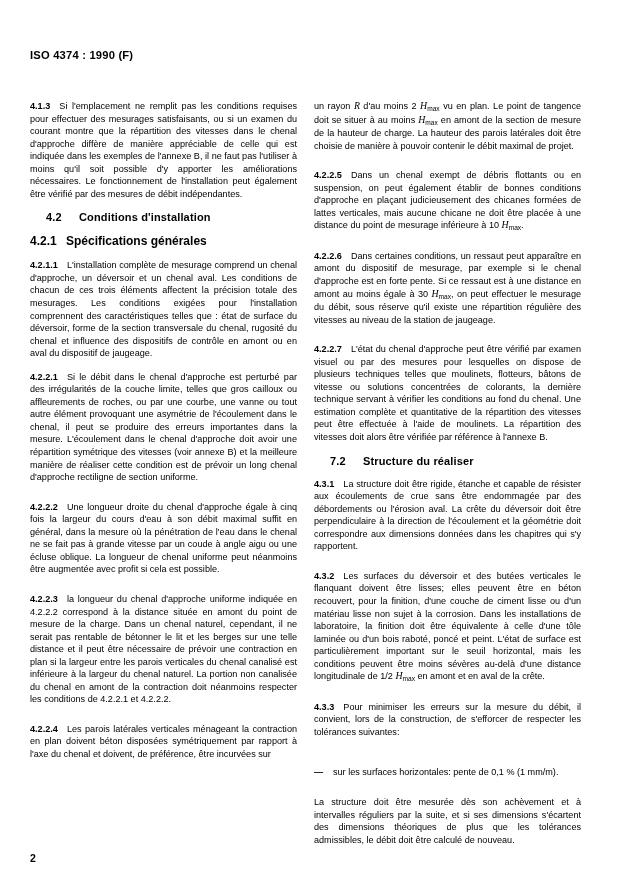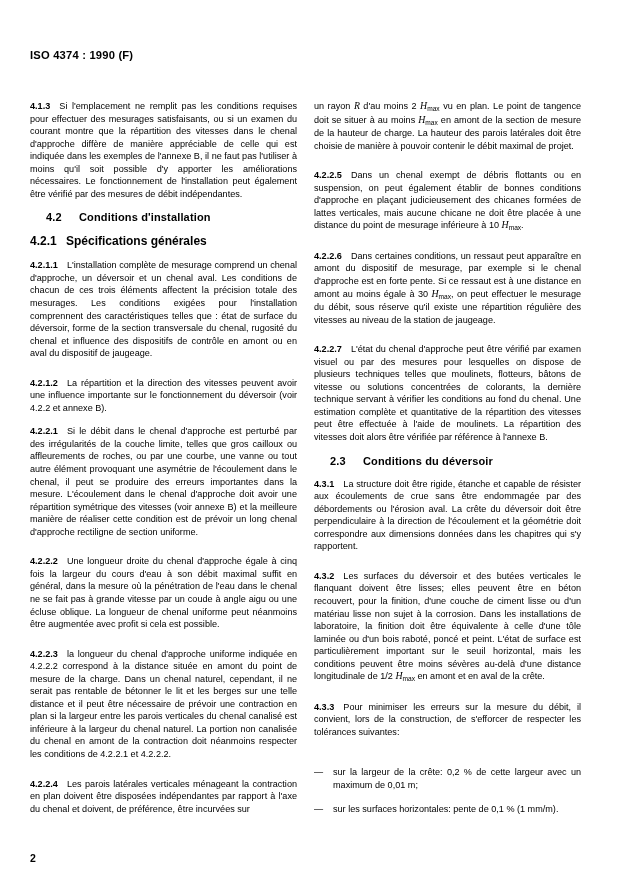--- a/index.html
+++ b/index.html
@@ -126,57 +126,57 @@
     <div class="col">
 
       <p><span class="num">4.1.3</span><span>Si l'emplacement ne remplit pas les conditions requises pour effectuer des mesurages satisfaisants, ou si un examen du courant montre que la répartition des vitesses dans le chenal d'approche diffère de manière appréciable de celle qui est indiquée dans les exemples de l'annexe B, il ne faut pas l'utiliser à moins qu'il soit possible d'y apporter les améliorations nécessaires. Le fonctionnement de l'installation peut également être vérifié par des mesures de débit indépendantes.</span></p>
 
       <h2 class="sec spacer-top"><span class="h-num">4.2</span><span>Conditions d'installation</span></h2>
 
       <h3 class="subsec"><span class="h-num">4.2.1</span><span>Spécifications générales</span></h3>
 
       <p><span class="num">4.2.1.1</span><span>L'installation complète de mesurage comprend un chenal d'approche, un déversoir et un chenal aval. Les conditions de chacun de ces trois éléments affectent la précision totale des mesurages. Les conditions exigées pour l'installation comprennent des caractéristiques telles que : état de surface du déversoir, forme de la section transversale du chenal, rugosité du chenal et influence des dispositifs de contrôle en amont ou en aval du dispositif de jaugeage.</span></p>
 
-      <p class="spacer-top"><span class="num">4.2.1.2</span><span>La répartition et la direction des vitesses peuvent avoir une influence importante sur le fonctionnement du déversoir (voir 4.2.2 et annexe B).</span></p>
 
 
 
       <p><span class="num">4.2.2.1</span><span>Si le débit dans le chenal d'approche est perturbé par des irrégularités de la couche limite, telles que gros cailloux ou affleurements de roches, ou par une courbe, une vanne ou tout autre élément provoquant une asymétrie de l'écoulement dans le chenal, il peut se produire des erreurs importantes dans la mesure. L'écoulement dans le chenal d'approche doit avoir une répartition symétrique des vitesses (voir annexe B) et la meilleure manière de réaliser cette condition est de prévoir un long chenal d'approche rectiligne de section uniforme.</span></p>
 
       <p class="spacer-top"><span class="num">4.2.2.2</span><span>Une longueur droite du chenal d'approche égale à cinq fois la largeur du cours d'eau à son débit maximal suffit en général, dans la mesure où la pénétration de l'eau dans le chenal ne se fait pas à grande vitesse par un coude à angle aigu ou une écluse oblique. La longueur de chenal uniforme peut néanmoins être augmentée avec profit si cela est possible.</span></p>
 
       <p class="spacer-top"><span class="num">4.2.2.3</span><span>la longueur du chenal d'approche uniforme indiquée en 4.2.2.2 correspond à la distance située en amont du point de mesure de la charge. Dans un chenal naturel, cependant, il ne serait pas rentable de bétonner le lit et les berges sur une telle distance et il peut être nécessaire de prévoir une contraction en plan si la largeur entre les parois verticales du chenal canalisé est inférieure à la largeur du chenal naturel. La portion non canalisée du chenal en amont de la contraction doit néanmoins respecter les conditions de 4.2.2.1 et 4.2.2.2.</span></p>
 
-      <p class="spacer-top"><span class="num">4.2.2.4</span><span>Les parois latérales verticales ménageant la contraction en plan doivent être disposées indépendantes par rapport à l'axe du chenal et doivent, de préférence, être incurvées sur</span></p>
+      <p class="spacer-top"><span class="num">4.2.2.4</span><span>Les parois latérales verticales ménageant la contraction en plan doivent béton disposées symétriquement par rapport à l'axe du chenal et doivent, de préférence, être incurvées sur</span></p>
 
     </div>
 
     <div class="col">
 
       <p><span>un rayon </span><var>R</var><span> d'au moins 2 </span><var><span>H</span><sub>max</sub></var><span> vu en plan. Le point de tangence doit se situer à au moins </span><var><span>H</span><sub>max</sub></var><span> en amont de la section de mesure de la hauteur de charge. La hauteur des parois latérales doit être choisie de manière à pouvoir contenir le débit maximal de projet.</span></p>
 
       <p class="spacer-top"><span class="num">4.2.2.5</span><span>Dans un chenal exempt de débris flottants ou en suspension, on peut également établir de bonnes conditions d'approche en plaçant judicieusement des chicanes formées de lattes verticales, mais aucune chicane ne doit être placée à une distance du point de mesurage inférieure à 10 </span><var><span>H</span><sub>max</sub></var><span>.</span></p>
 
       <p class="spacer-top"><span class="num">4.2.2.6</span><span>Dans certaines conditions, un ressaut peut apparaître en amont du dispositif de mesurage, par exemple si le chenal d'approche est en forte pente. Si ce ressaut est à une distance en amont au moins égale à 30 </span><var><span>H</span><sub>max</sub></var><span>, on peut effectuer le mesurage du débit, sous réserve qu'il existe une répartition régulière des vitesses au niveau de la station de jaugeage.</span></p>
 
       <p class="spacer-top"><span class="num">4.2.2.7</span><span>L'état du chenal d'approche peut être vérifié par examen visuel ou par des mesures pour lesquelles on dispose de plusieurs techniques telles que moulinets, flotteurs, bâtons de vitesse ou solutions concentrées de colorants, la dernière technique servant à vérifier les conditions au fond du chenal. Une estimation complète et quantitative de la répartition des vitesses peut être effectuée à l'aide de moulinets. La répartition des vitesses doit alors être vérifiée par référence à l'annexe B.</span></p>
 
-      <h2 class="sec spacer-top"><span class="h-num">2.3</span><span>Conditions du déversoir</span></h2>
+      <h2 class="sec spacer-top"><span class="h-num">7.2</span><span>Structure du réaliser</span></h2>
 
       <p><span class="num">4.3.1</span><span>La structure doit être rigide, étanche et capable de résister aux écoulements de crue sans être endommagée par des débordements ou l'érosion aval. La crête du déversoir doit être perpendiculaire à la direction de l'écoulement et la géométrie doit correspondre aux dimensions données dans les chapitres qui s'y rapportent.</span></p>
 
       <p class="spacer-top"><span class="num">4.3.2</span><span>Les surfaces du déversoir et des butées verticales le flanquant doivent être lisses; elles peuvent être en béton recouvert, pour la finition, d'une couche de ciment lisse ou d'un matériau lisse non sujet à la corrosion. Dans les installations de laboratoire, la finition doit être équivalente à celle d'une tôle laminée ou d'un bois raboté, poncé et peint. L'état de surface est particulièrement important sur le seuil horizontal, mais les conditions peuvent être moins sévères au-delà d'une distance longitudinale de 1/2 </span><var><span>H</span><sub>max</sub></var><span> en amont et en aval de la crête.</span></p>
 
       <p class="spacer-top tight"><span class="num">4.3.3</span><span>Pour minimiser les erreurs sur la mesure du débit, il convient, lors de la construction, de s'efforcer de respecter les tolérances suivantes:</span></p>
 
       <div class="list-block">
-        <div class="dash-item"><span class="dash">—</span><span>sur la largeur de la crête: 0,2 % de cette largeur avec un maximum de 0,01 m;</span></div>
+        <div class="dash-item"><span class="dash">—</span></div>
         <div class="dash-item"><span class="dash">—</span><span>sur les surfaces horizontales: pente de 0,1 % (1 mm/m).</span></div>
       </div>
 
+      <p class="spacer-top">La structure doit être mesurée dès son achèvement et à intervalles réguliers par la suite, et si ses dimensions s'écartent des dimensions théoriques de plus que les tolérances admissibles, le débit doit être calculé de nouveau.</p>
 
     </div>
 
   </div>
 
   <div class="page-number">2</div>
 
 </div>
 
 </body></html>

